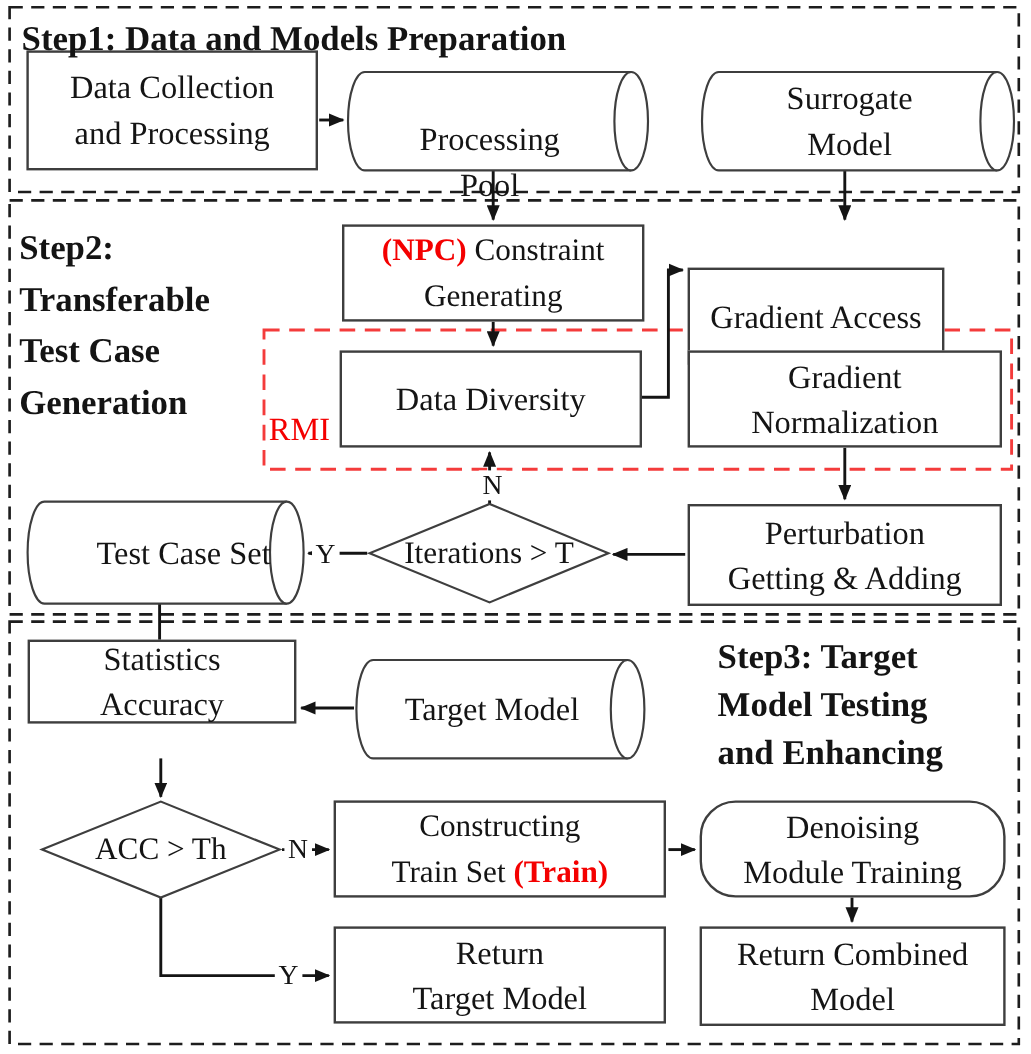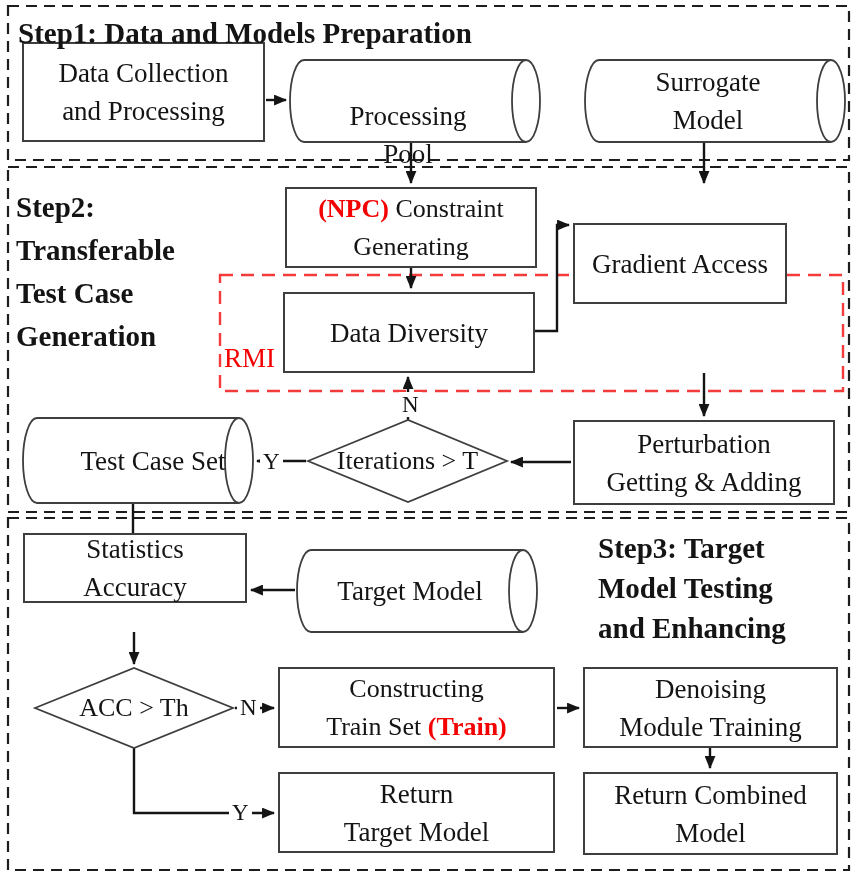--- a/index.html
+++ b/index.html
@@ -124,20 +124,24 @@
   </div>
 
   <div class="node" style="left:573px;top:187px;width:214px;height:81px;margin-top:36px;">
     <span class="ln">Gradient Access</span>
   </div>
 
   <div class="node" style="left:283px;top:292px;width:252px;height:81px;">
     <span class="ln">Data Diversity</span>
   </div>
 
+  <div class="node" style="left:573px;top:292px;width:262px;height:81px;">
+    <span class="ln">Gradient</span>
+    <span class="ln">Normalization</span>
+  </div>
 
   <div class="node" style="left:573px;top:420px;width:262px;height:85px;">
     <span class="ln">Perturbation</span>
     <span class="ln">Getting &amp; Adding</span>
   </div>
 
   <div class="overlay-label diamond-label" style="left:308px;top:420px;width:199px;height:82px;">
     <span class="ln">Iterations &gt; T</span>
   </div>
 
@@ -161,21 +165,21 @@
 
   <div class="overlay-label diamond-label" style="left:35px;top:668px;width:198px;height:80px;">
     <span class="ln">ACC &gt; Th</span>
   </div>
 
   <div class="node" style="left:278px;top:667px;width:277px;height:81px;font-size:26px;">
     <span class="ln">Constructing</span>
     <span class="ln"><span>Train Set </span><span class="red-bold">(Train)</span></span>
   </div>
 
-  <div class="node" style="left:583px;top:667px;width:255px;height:81px;">
+  <div class="node" style="left:583px;top:667px;width:255px;height:81px;border-radius:30px;">
     <span class="ln">Denoising</span>
     <span class="ln">Module Training</span>
   </div>
 
   <div class="node" style="left:278px;top:772px;width:277px;height:81px;">
     <span class="ln">Return</span>
     <span class="ln">Target Model</span>
   </div>
 
   <div class="node" style="left:583px;top:772px;width:255px;height:83px;">

